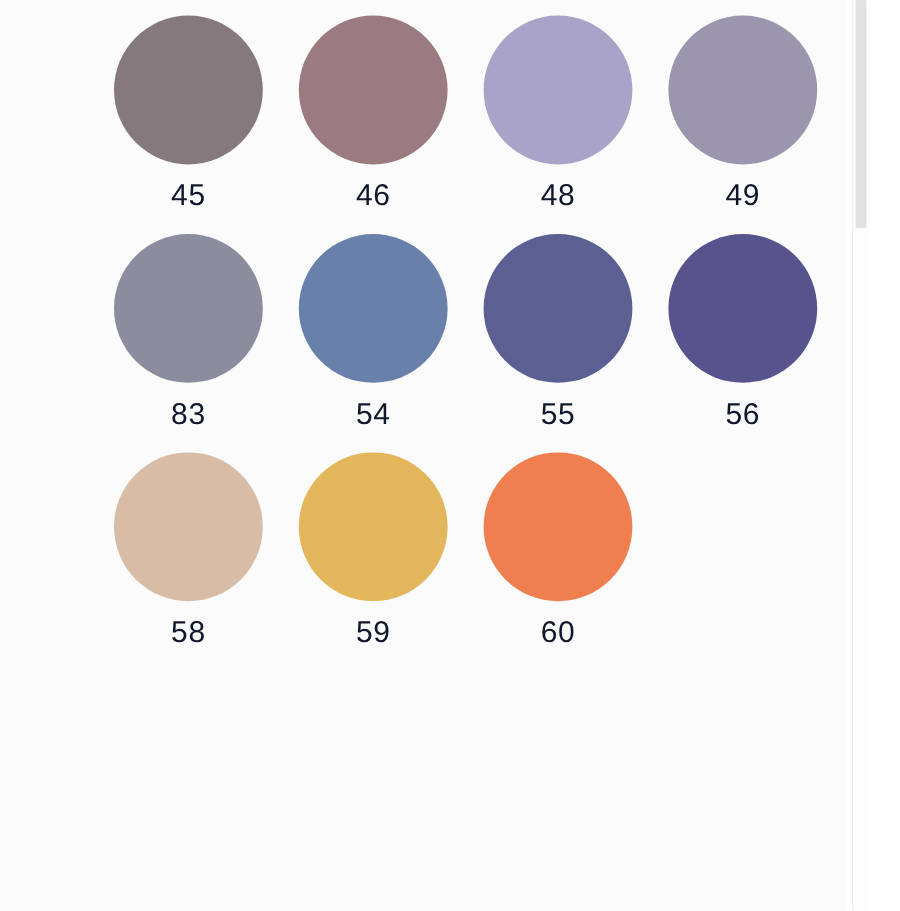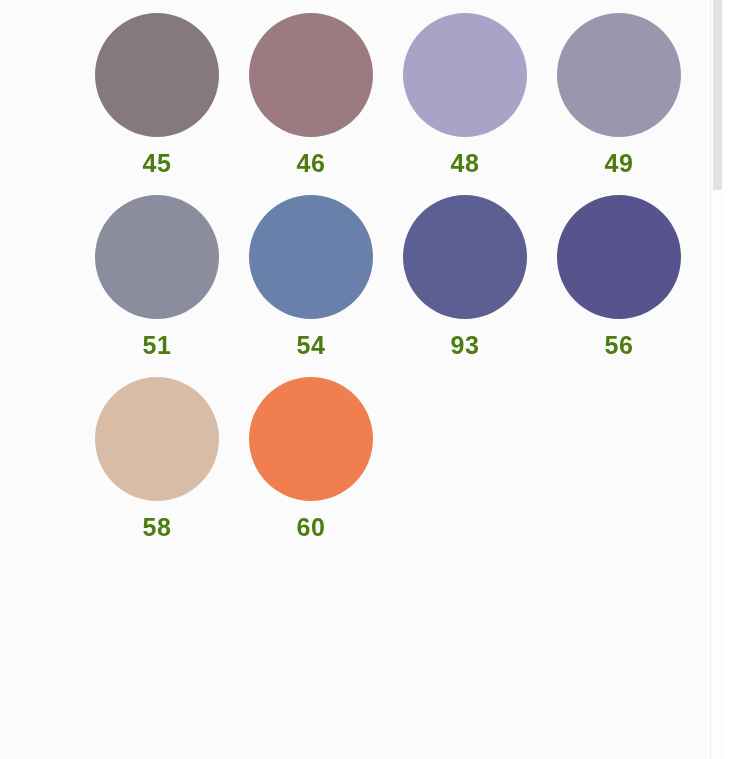--- a/index.html
+++ b/index.html
@@ -51,22 +51,22 @@
   .swatch-disc {
     width: 124px;
     height: 124px;
     border-radius: 50%;
     flex: none;
   }
 
   .swatch-label {
     margin-top: 14px;
     font-size: 25px;
-    font-weight: 700;
-    color: #4d7c0f;
+    font-weight: 400;
+    color: #0f172a;
     letter-spacing: 0.5px;
     line-height: 1;
     font-family: "Liberation Sans", sans-serif;
   }
 
   
   #scrollbar-track {
     position: absolute;
     top: 0;
     left: 710px;
@@ -110,37 +110,41 @@
       <div class="swatch-cell">
         <div class="swatch-disc" style="background: rgb(170, 163, 200);"></div>
         <div class="swatch-label">48</div>
       </div>
       <div class="swatch-cell">
         <div class="swatch-disc" style="background: rgb(155, 149, 173);"></div>
         <div class="swatch-label">49</div>
       </div>
       <div class="swatch-cell">
         <div class="swatch-disc" style="background: rgb(139, 140, 158);"></div>
-        <div class="swatch-label">51</div>
+        <div class="swatch-label">83</div>
       </div>
       <div class="swatch-cell">
         <div class="swatch-disc" style="background: rgb(105, 128, 171);"></div>
         <div class="swatch-label">54</div>
       </div>
       <div class="swatch-cell">
         <div class="swatch-disc" style="background: rgb(91, 95, 146);"></div>
-        <div class="swatch-label">93</div>
+        <div class="swatch-label">55</div>
       </div>
       <div class="swatch-cell">
         <div class="swatch-disc" style="background: rgb(86, 83, 141);"></div>
         <div class="swatch-label">56</div>
       </div>
       <div class="swatch-cell">
         <div class="swatch-disc" style="background: rgb(216, 188, 166);"></div>
         <div class="swatch-label">58</div>
+      </div>
+      <div class="swatch-cell">
+        <div class="swatch-disc" style="background: rgb(228, 182, 92);"></div>
+        <div class="swatch-label">59</div>
       </div>
       <div class="swatch-cell">
         <div class="swatch-disc" style="background: rgb(240, 127, 80);"></div>
         <div class="swatch-label">60</div>
       </div>
     </div>
 </div>
 
 <div id="scrollbar-track" style="background: rgb(253, 253, 253);">
   <div id="scrollbar-thumb" style="top: 0px; height: 190px; background: rgb(226, 226, 226);"></div>

